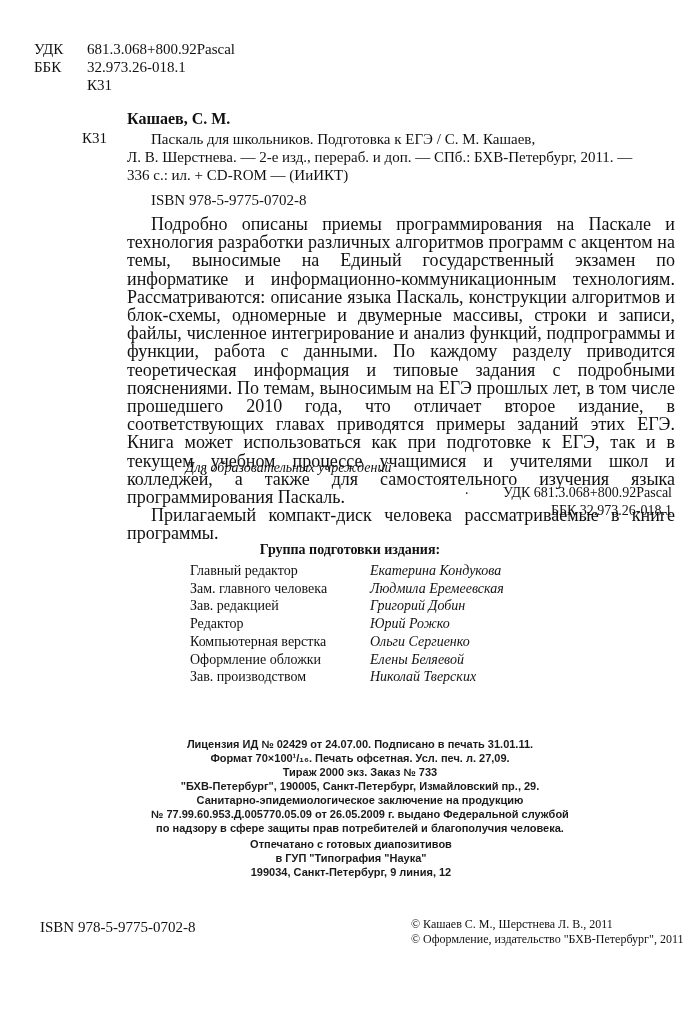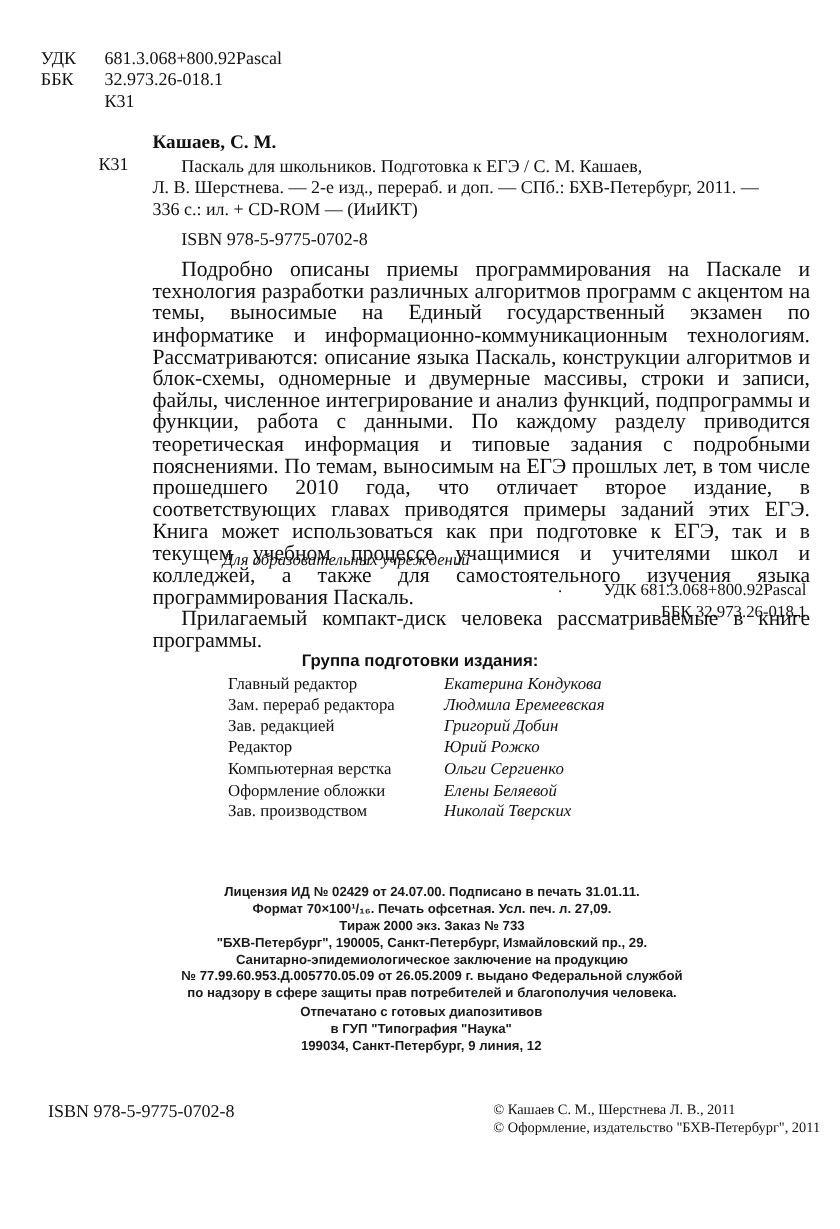--- a/index.html
+++ b/index.html
@@ -27,21 +27,21 @@
       left: 127px; top: 215px; width: 548px; font-size: 18px; line-height: 18.2px;
       white-space: normal; text-align: justify; text-align-last: auto;
     }
     .abstract p { margin: 0; text-indent: 24px; }
     .abstract p.first { text-align-last: left; }
 
     .audience { left: 0; width: 577px; top: 460px; text-align: center; font-size: 14px; font-style: italic; }
     .udk-right { right: 28px; top: 484px; text-align: right; font-size: 14px; line-height: 18px; }
     .udk-dot { left: 465px; top: 482px; font-size: 14px; }
 
-    .group-title { left: 0; width: 700px; top: 542px; text-align: center; font-size: 14px; font-weight: bold; font-family: Liberation Sans, sans-serif; }
+    .group-title { left: 0; width: 700px; top: 542px; text-align: center; font-size: 14px; font-weight: bold; font-family: Liberation Serif, serif; }
     .credits { left: 190px; top: 562px; font-size: 14px; line-height: 17.7px; }
     .credit-row { display: flex; }
     .credit-role { width: 180px; }
     .credit-name { font-style: italic; }
 
     .imprint {
       left: 0; width: 720px; text-align: center; font-family: "Liberation Sans", sans-serif;
       font-size: 11px; line-height: 14px; font-weight: bold; color: #1a1a1a;
     }
     .imprint1 { top: 737px; }
@@ -90,21 +90,21 @@
   <div>ББК 32.973.26-018.1</div>
 </div>
 
 <div class="abs group-title">Группа подготовки издания:</div>
 <div class="abs credits">
   <div class="credit-row">
     <span class="credit-role">Главный редактор</span>
     <span class="credit-name">Екатерина Кондукова</span>
   </div>
   <div class="credit-row">
-    <span class="credit-role">Зам. перераб редактора</span>
+    <span class="credit-role">Зам. главного человека</span>
     <span class="credit-name">Людмила Еремеевская</span>
   </div>
   <div class="credit-row">
     <span class="credit-role">Зав. редакцией</span>
     <span class="credit-name">Григорий Добин</span>
   </div>
   <div class="credit-row">
     <span class="credit-role">Редактор</span>
     <span class="credit-name">Юрий Рожко</span>
   </div>

